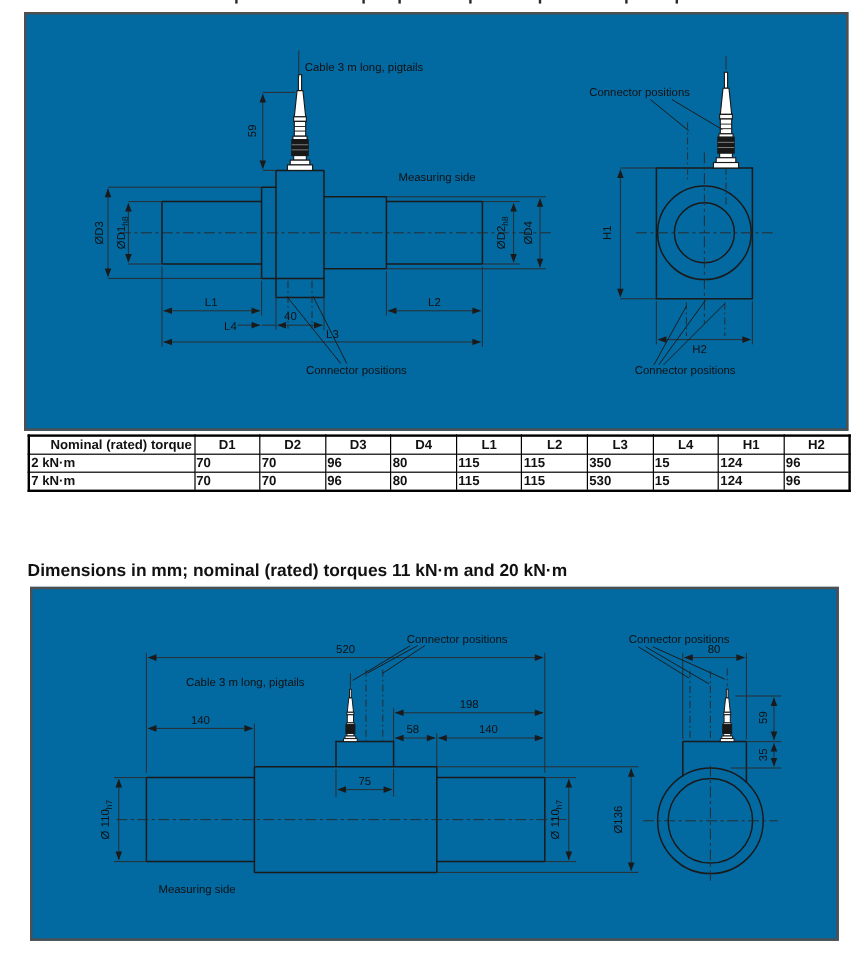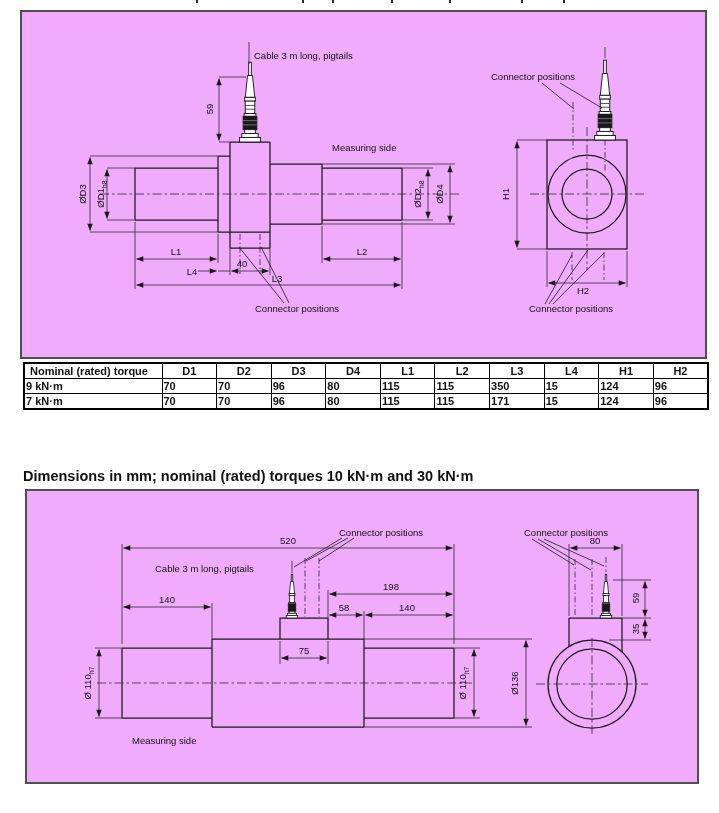--- a/index.html
+++ b/index.html
@@ -1,31 +1,31 @@
 <!DOCTYPE html>
 <html><head>
 <meta charset="utf-8">
 <style>
   html,body{margin:0;padding:0;background:#fff;}
   body{width:719px;height:813px;position:relative;font-family:"Liberation Sans",sans-serif;color:#111;overflow:hidden;}
   .frags{position:absolute;top:0;left:196px;width:2px;height:3px;background:#2a2a2a;
          box-shadow:106px 0 #2a2a2a,136px 0 #2a2a2a,195px 0 #2a2a2a,253px 0 #2a2a2a,325px 0 #2a2a2a,367px 0 #2a2a2a;}
-  .box{position:absolute;border:2px solid #4f4f4f;background:#f0abfc;}
+  .box{position:absolute;border:2px solid #4f4f4f;background:#0369a1;}
   .box1{left:20px;top:10px;width:683px;height:345px;}
   .box2{left:25px;top:489px;width:670px;height:291px;}
   svg{display:block;}
   svg text{fill:#111;font-size:9.5px;font-family:"Liberation Sans",sans-serif;}
   .o{stroke:#1a1a1a;stroke-width:1.25;fill:none;}
   .d{stroke:#2b2b2b;stroke-width:0.8;fill:none;}
   .cl{stroke:#2b2b2b;stroke-width:0.8;fill:none;stroke-dasharray:9 3 2.5 3;}
   .c2{stroke:#2b2b2b;stroke-width:0.8;fill:none;stroke-dasharray:6 2.5 1.5 2.5;}
   .ld{stroke:#1a1a1a;stroke-width:0.8;fill:none;}
   .dims-table{position:absolute;left:23px;top:362px;width:686px;border-collapse:collapse;font-size:11px;font-weight:bold;table-layout:fixed;}
   .dims-table th,.dims-table td{border:1px solid #000;height:14px;line-height:13px;padding:0 1px;font-weight:bold;}
-  .dims-table th.c0{text-align:left;padding-left:5px;}
+  .dims-table th.c0{text-align:left;padding-left:17px;}
   .dims-table{border:2px solid #000;}
   .heading{position:absolute;left:23px;top:468px;font-size:14.5px;font-weight:bold;white-space:nowrap;}
 </style>
 </head>
 <body>
 
 <div class="frags"></div>
 
 <div class="box box1">
 <svg width="683" height="345" viewBox="0 0 683 345">
@@ -155,49 +155,49 @@
       <th>L1</th>
       <th>L2</th>
       <th>L3</th>
       <th>L4</th>
       <th>H1</th>
       <th>H2</th>
     </tr>
   </thead>
   <tbody>
     <tr>
-      <td>9 kN·m</td>
+      <td>2 kN·m</td>
       <td>70</td>
       <td>70</td>
       <td>96</td>
       <td>80</td>
       <td>115</td>
       <td>115</td>
       <td>350</td>
       <td>15</td>
       <td>124</td>
       <td>96</td>
     </tr>
     <tr>
       <td>7 kN·m</td>
       <td>70</td>
       <td>70</td>
       <td>96</td>
       <td>80</td>
       <td>115</td>
       <td>115</td>
-      <td>171</td>
+      <td>530</td>
       <td>15</td>
       <td>124</td>
       <td>96</td>
     </tr>
   </tbody>
 </table>
 
-<div class="heading">Dimensions in mm; nominal (rated) torques 10 kN·m and 30 kN·m</div>
+<div class="heading">Dimensions in mm; nominal (rated) torques 11 kN·m and 20 kN·m</div>
 
 <div class="box box2">
 <svg width="670" height="291" viewBox="0 0 670 291">
   <defs>
     <marker id="ar2" viewBox="0 0 10 10" refX="9.5" refY="5" markerWidth="11" markerHeight="9" orient="auto-start-reverse" fill="#1a1a1a">
       <path d="M0,1.2 L10,5 L0,8.8 Z"></path>
     </marker>
     <g id="conn2">
       <rect x="-1.4" y="-84" width="2.8" height="14" fill="#fff" stroke="#1a1a1a" stroke-width="1.6"></rect>
       <polygon points="-2.6,-70 2.6,-70 5,-47 -5,-47" fill="#fff" stroke="#1a1a1a" stroke-width="1.6"></polygon>

